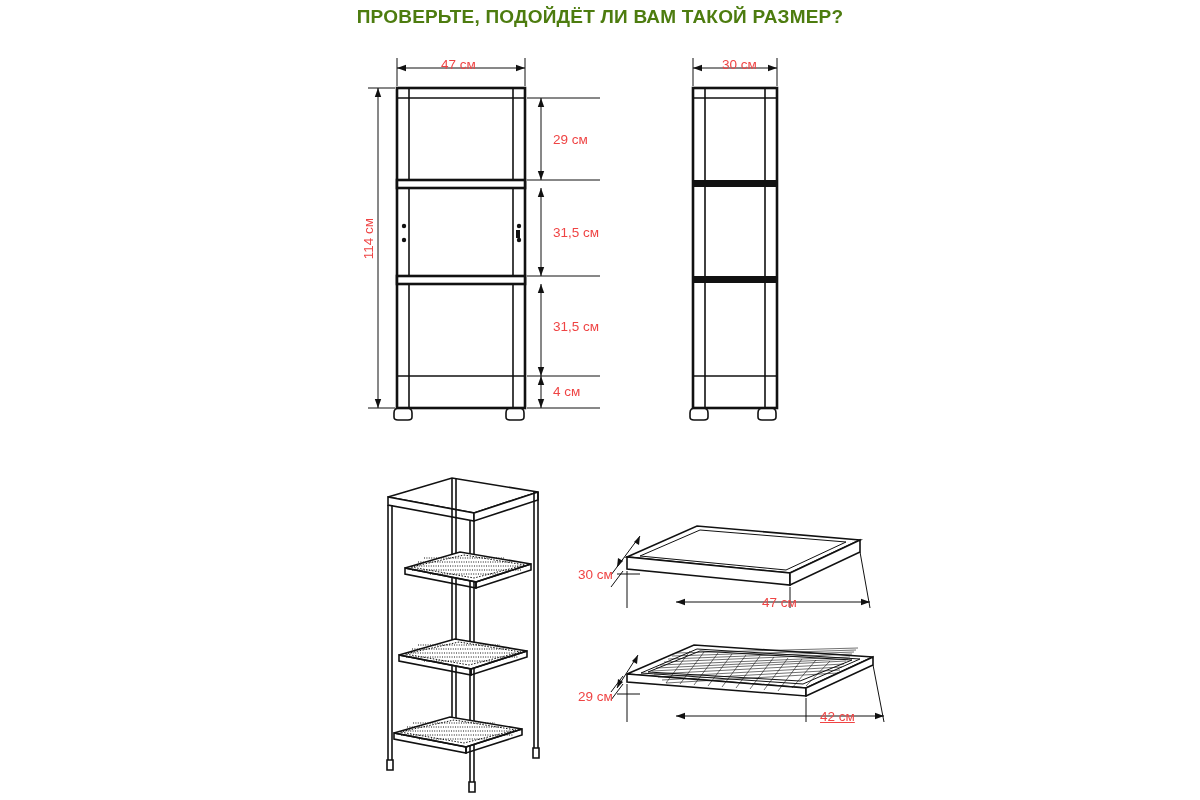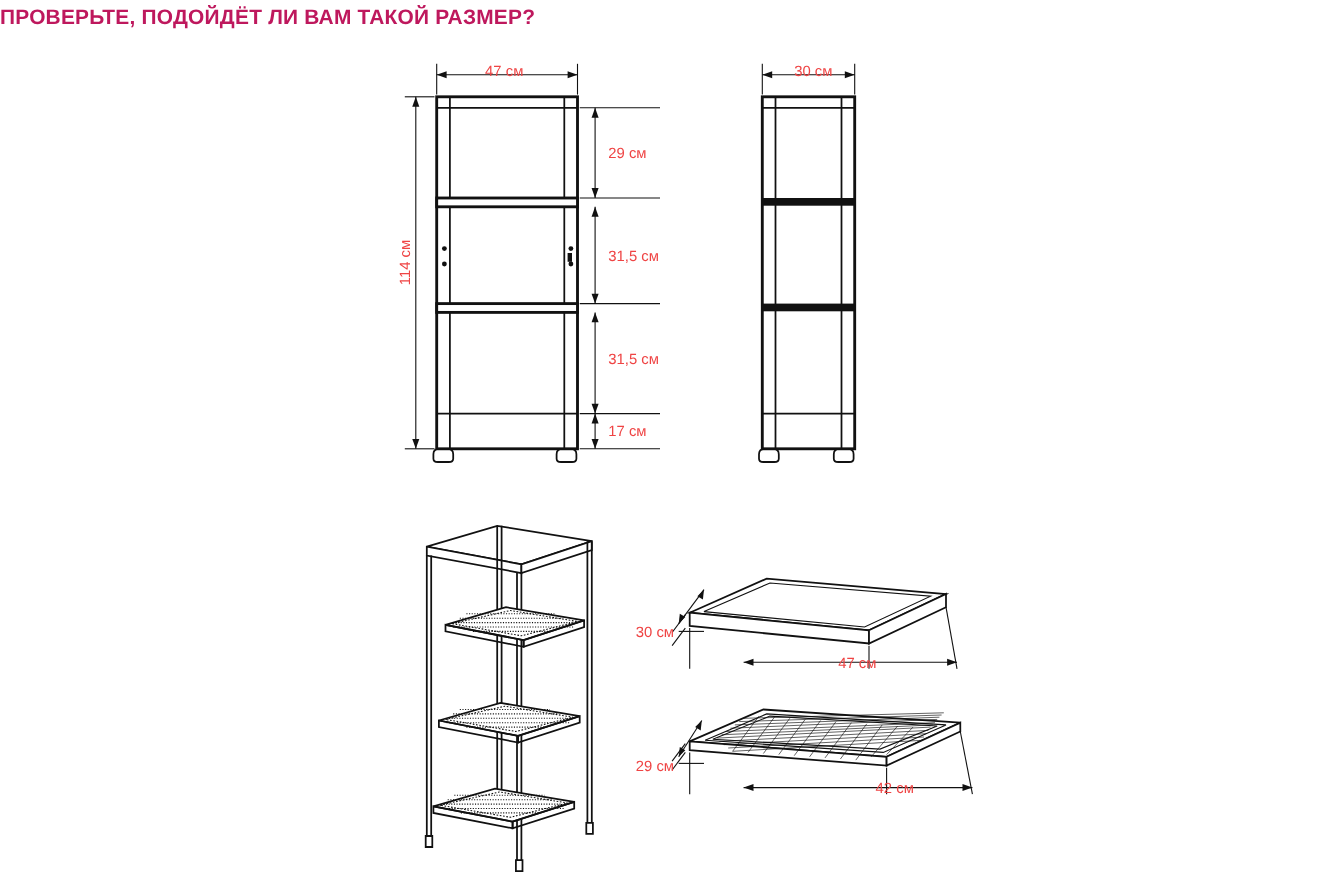--- a/index.html
+++ b/index.html
@@ -13,24 +13,25 @@
     position: relative;
     font-family: "Liberation Sans", sans-serif;
     color: #111111;
     overflow: hidden;
   }
   #page-title {
     position: absolute;
     top: 6px;
     left: 0;
     width: 1200px;
+    text-align: center;
     font-size: 19px;
     font-weight: bold;
     letter-spacing: 0.2px;
-    color: #be185d;
+    color: #4d7c0f;
     white-space: nowrap;
   }
   .dim-label {
     position: absolute;
     font-size: 13.5px;
     color: #ef4444;
     white-space: nowrap;
   }
   .dim-label.vertical {
     writing-mode: vertical-rl;
@@ -283,23 +284,23 @@
 <div class="dim-label" style="left:441px; top:57px;">47 см</div>
 
 <div class="dim-label vertical" style="left:361px; top:218px;">114 см</div>
 
 <div class="dim-label" style="left:553px; top:132px;">29 см</div>
 
 <div class="dim-label" style="left:553px; top:225px;">31,5 см</div>
 
 <div class="dim-label" style="left:553px; top:319px;">31,5 см</div>
 
-<div class="dim-label" style="left:553px; top:384px;">17 см</div>
+<div class="dim-label" style="left:553px; top:384px;">4 см</div>
 
 <div class="dim-label" style="left:722px; top:57px;">30 см</div>
 
 <div class="dim-label" style="left:578px; top:567px;">30 см</div>
 
 <div class="dim-label" style="left:762px; top:595px;">47 см</div>
 
 <div class="dim-label" style="left:578px; top:689px;">29 см</div>
 
-<div class="dim-label" style="left:796px; top:709px;">42 см</div>
+<div class="dim-label" style="left:820px; top:709px;text-decoration:underline;">42 см</div>
 
 </body></html>

